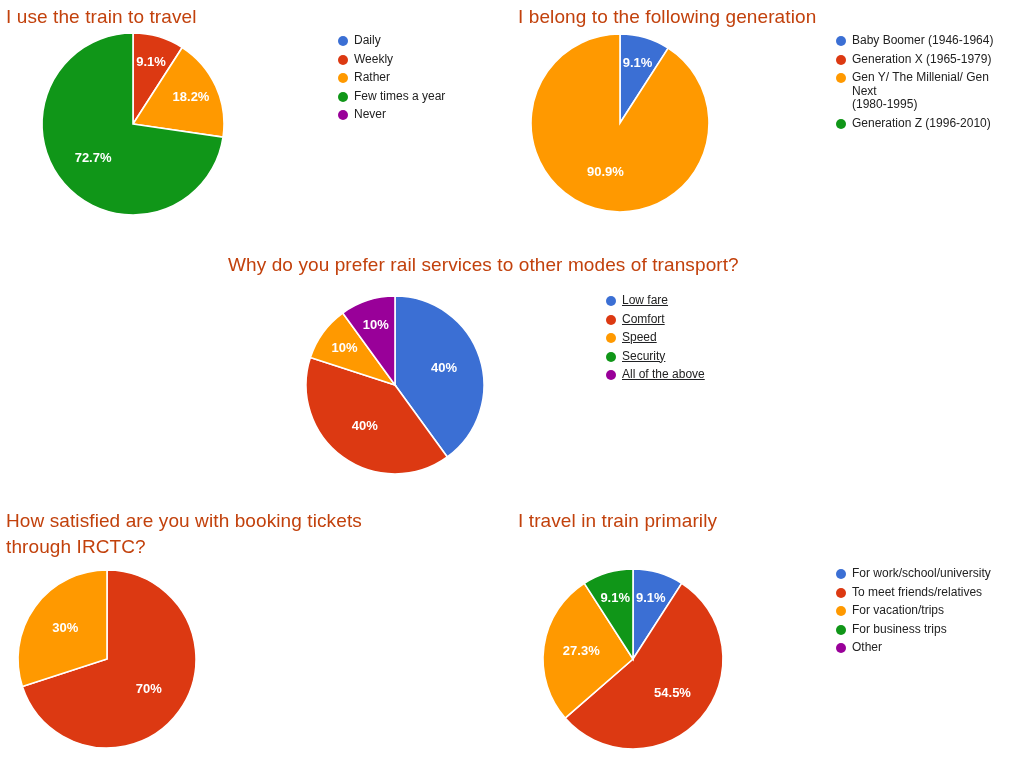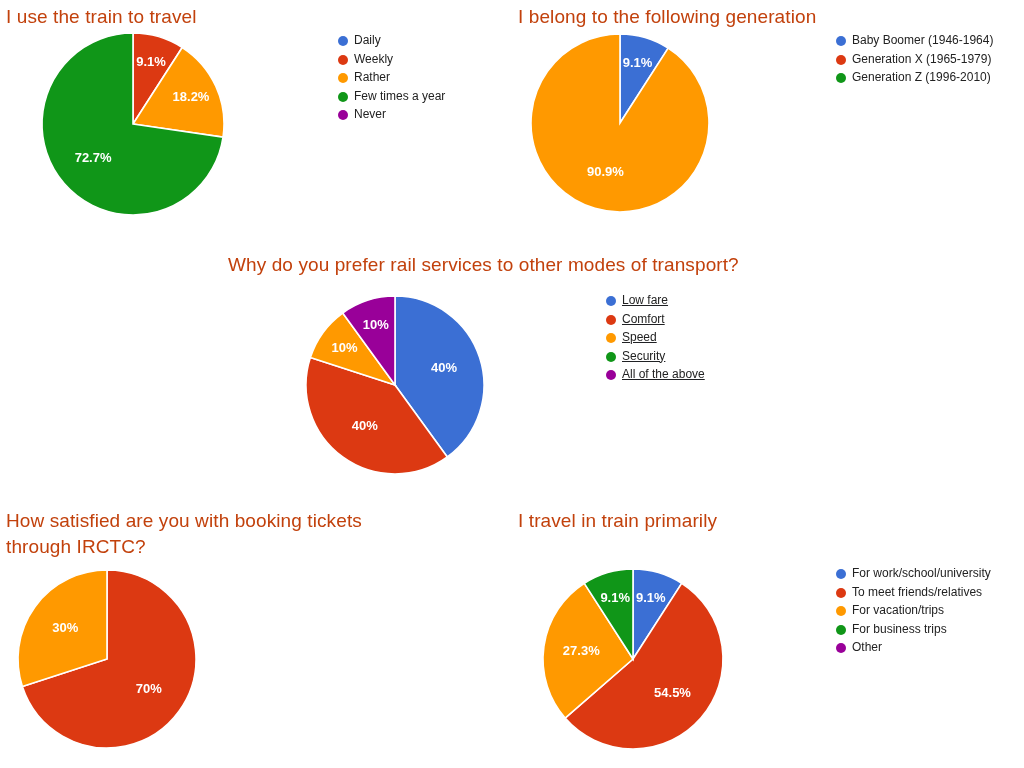--- a/index.html
+++ b/index.html
@@ -102,20 +102,25 @@
       <div class="legend" style="left: 836px; top: 34px;">
         <div class="legend-item">
           <span class="legend-swatch" style="background: rgb(59, 111, 212);"></span>
           <span class="legend-label">Baby Boomer (1946-1964)</span>
         </div>
         <div class="legend-item">
           <span class="legend-swatch" style="background: rgb(220, 57, 18);"></span>
           <span class="legend-label">Generation X (1965-1979)</span>
         </div>
         <div class="legend-item">
+          <span class="legend-swatch" style="background: rgb(255, 153, 0);"></span>
+          <span class="legend-label">Gen Y/ The Millenial/ Gen Next
+(1980-1995)</span>
+        </div>
+        <div class="legend-item">
           <span class="legend-swatch" style="background: rgb(16, 150, 24);"></span>
           <span class="legend-label">Generation Z (1996-2010)</span>
         </div>
       </div>
     </div>
     <div class="chart-block" style="left: 0px; top: 0px; width: 1024px; height: 768px;">
       <div class="chart-title" style="position: absolute; left: 228px; top: 252px;">Why do you prefer rail services to other modes of transport?</div>
       <div class="pie-wrap" style="left: 303px; top: 293px;">
         <svg class="pie-svg" width="184" height="184" viewBox="0 0 184 184">
           <path d="M 92 92 L 92.00 3.00 A 89 89 0 0 1 144.31 164.00 Z" fill="#3B6FD4" stroke="#ffffff" stroke-width="1.6"></path>

